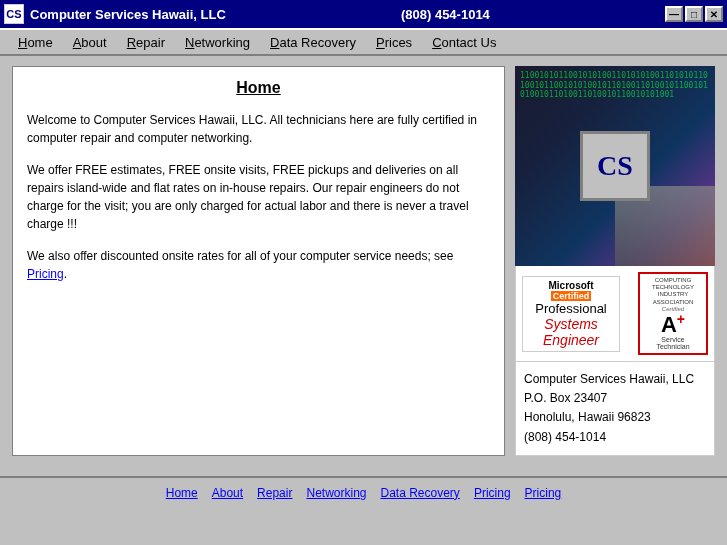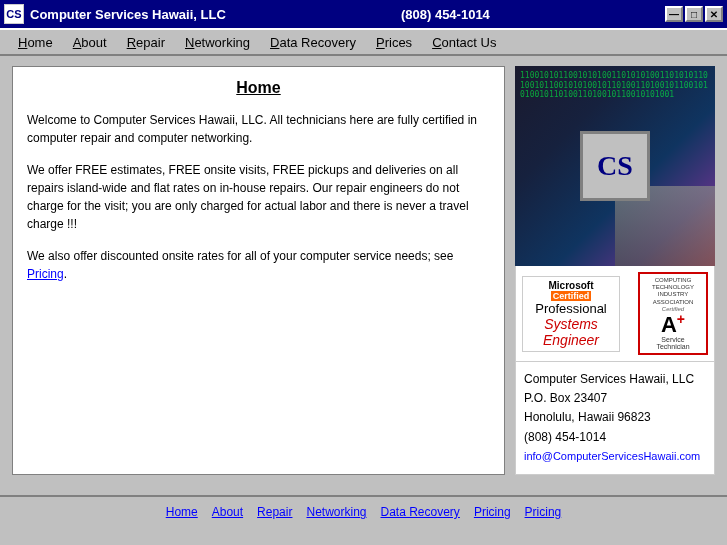--- a/index.html
+++ b/index.html
@@ -346,21 +346,20 @@
           <span>Technician</span>
         </div>
       </div>
     </div>
 
     <div id="company-info">
       <div>Computer Services Hawaii, LLC</div>
       <div>P.O. Box 23407</div>
       <div>Honolulu, Hawaii 96823</div>
       <div>(808) 454-1014</div>
-      <a>info@ComputerServicesHawaii.com</a>
     </div>
   </div>
 </div>
 
 <div id="footer-nav">
   <a class="footer-link">Home</a>
   <a class="footer-link">About</a>
   <a class="footer-link">Repair</a>
   <a class="footer-link">Networking</a>
   <a class="footer-link">Data Recovery</a>

